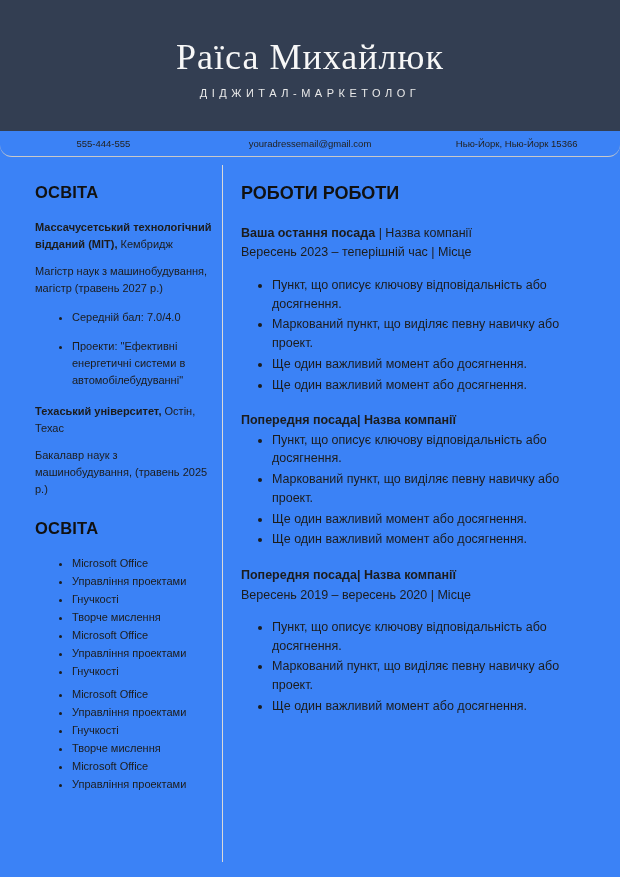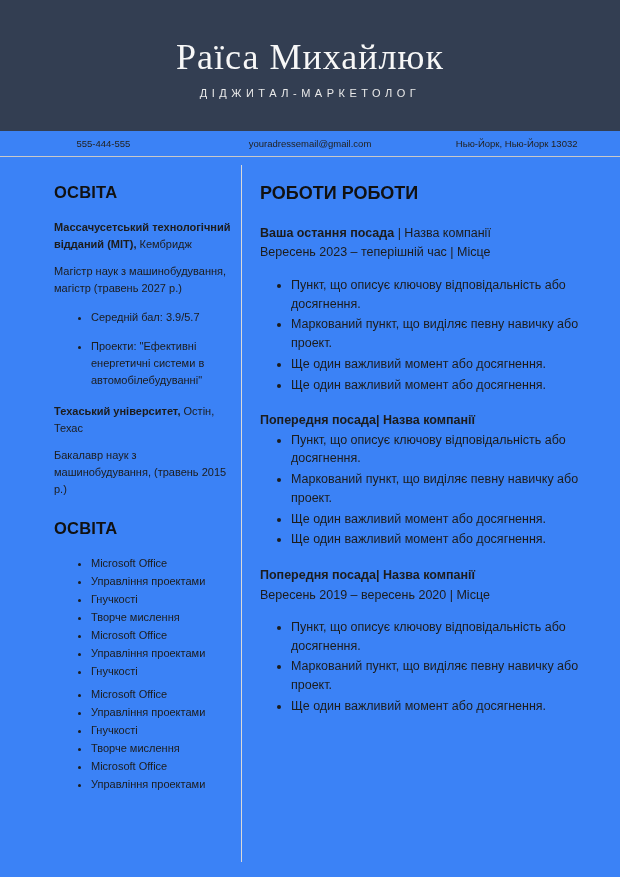--- a/index.html
+++ b/index.html
@@ -31,29 +31,29 @@
     font-size: 11px; color: #e9e9e9;
     letter-spacing: 4.5px; margin-top: 9px;
     font-weight: 400;
   }
 
   
   .contact-bar {
     height: 26px;
     display: flex; align-items: center;
     border-bottom: 1px solid #c9c9c9;
-    font-size: 9.5px; color: #222222;
+    font-size: 9.5px; color: #222222; border-radius: 12px;
   }
   .contact-cell { flex: 1; text-align: center; white-space: nowrap; }
 
   
   .columns {
     display: flex;
     height: 719px;
-    padding-left: 54px;
+    padding-left: 35px;
   }
   .left-col {
     width: 187px; flex: none;
     padding-top: 23px; padding-right: 8px;
     font-size: 11px; line-height: 1.55;
   }
   .divider {
     width: 1px; flex: none;
     background: #d9d9d9;
     margin: 8px 0 14px 0;
@@ -103,39 +103,39 @@
 <div class="page">
 
   <header class="header">
     <h1 class="name">Раїса Михайлюк</h1>
     <div class="subtitle">ДІДЖИТАЛ-МАРКЕТОЛОГ</div>
   </header>
 
   <div class="contact-bar">
     <span class="contact-cell">555-444-555</span>
     <span class="contact-cell">youradressemail@gmail.com</span>
-    <span class="contact-cell">Нью-Йорк, Нью-Йорк 13032</span>
+    <span class="contact-cell">Нью-Йорк, Нью-Йорк 15366</span>
   </div>
 
   <div class="columns">
 
     <aside class="left-col">
 
       <h2 class="side-heading">ОСВІТА</h2>
 
       <p class="school"><b>Массачусетський технологічний відданий (MIT),</b><span> Кембридж</span></p>
       <p class="degree">Магістр наук з машинобудування, магістр (травень 2027 р.)</p>
 
       <ul class="edu-bullets">
-        <li>Середній бал: 3.9/5.7</li>
+        <li>Середній бал: 7.0/4.0</li>
         <li>Проекти: "Ефективні енергетичні системи в автомобілебудуванні"</li>
       </ul>
 
       <p class="school"><b>Техаський університет,</b><span> Остін, Техас</span></p>
-      <p class="degree">Бакалавр наук з машинобудування, (травень 2015 р.)</p>
+      <p class="degree">Бакалавр наук з машинобудування, (травень 2025 р.)</p>
 
       <h2 class="side-heading skills-h">ОСВІТА</h2>
       <ul class="side-list">
         <li>Microsoft Office</li>
         <li>Управління проектами</li>
         <li>Гнучкості</li>
         <li>Творче мислення</li>
         <li>Microsoft Office</li>
         <li>Управління проектами</li>
         <li>Гнучкості</li>

